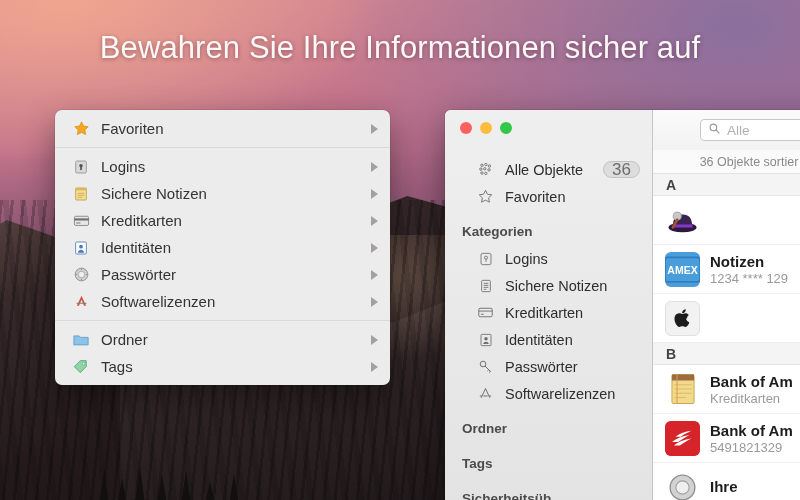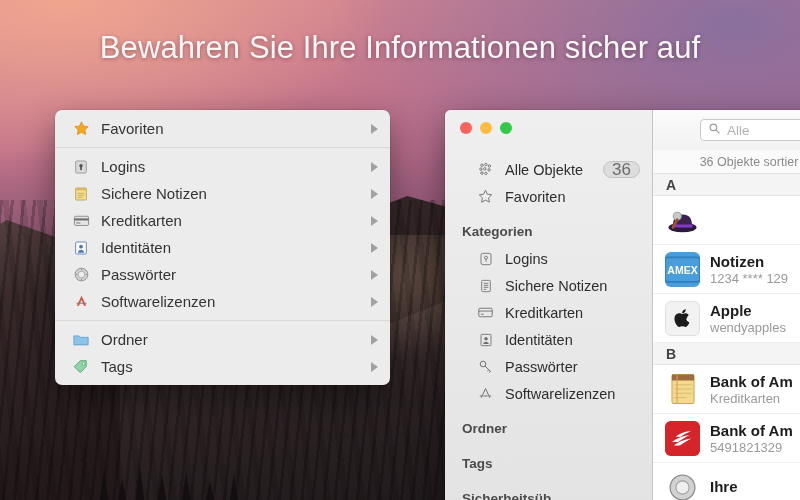--- a/index.html
+++ b/index.html
@@ -478,24 +478,20 @@
         </span>
       </div>
 
       <div class="item">
         <span class="item-ico" style="background:#f2f2f2;border:1px solid #e0e0e0">
           <svg viewBox="0 0 24 24" width="22" height="22" fill="#1d1d1d">
             <path d="M16.3 12.6c0-2.5 2-3.7 2.1-3.8-1.2-1.7-3-1.9-3.6-2-1.5-.2-3 .9-3.8.9-.8 0-2-.9-3.3-.8-1.7 0-3.3 1-4.1 2.5-1.8 3-.5 7.5 1.2 10 .9 1.2 1.9 2.6 3.2 2.5 1.3 0 1.8-.8 3.3-.8s2 .8 3.3.8c1.4 0 2.3-1.2 3.1-2.5.6-.9.9-1.7 1.2-2.6-3.1-1.2-3.6-4.2-3.6-4.2z"></path>
             <path d="M14 5.5c.7-.8 1.1-2 1-3.1-1 0-2.2.6-2.9 1.5-.6.7-1.2 1.9-1 3 1.1.1 2.2-.6 2.9-1.4z"></path>
           </svg>
         </span>
-        <span class="item-txt">
-          <span class="item-title" style="display:block">Apple</span>
-          <span class="item-sub" style="display:block">wendyapples</span>
-        </span>
       </div>
 
       <div class="sec-head">B</div>
 
       <div class="item">
         <span class="item-ico">
           <svg viewBox="0 0 40 40" width="34" height="34">
             <rect x="7" y="3" width="26" height="34" rx="2" fill="#f2d98c" stroke="#c9a94f" stroke-width="1.2"></rect>
             <rect x="7" y="3" width="26" height="7" fill="#9c6b3f"></rect>
             <path d="M10 15h20M10 20h20M10 25h20M10 30h14" stroke="#d9bd6a" stroke-width="1.2"></path>

